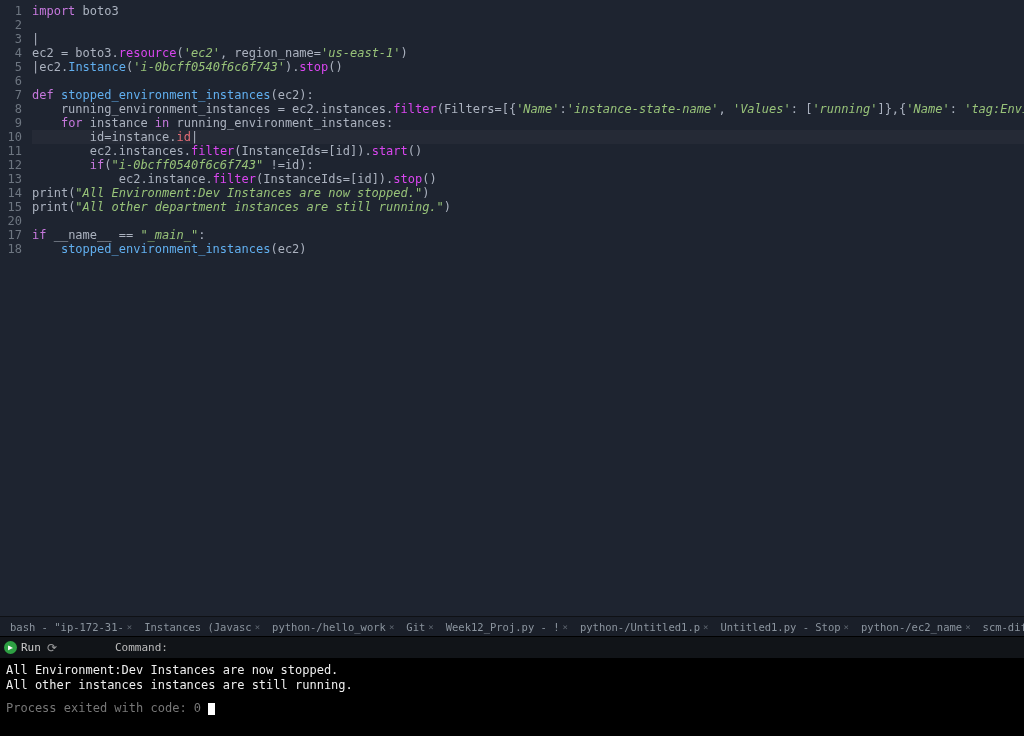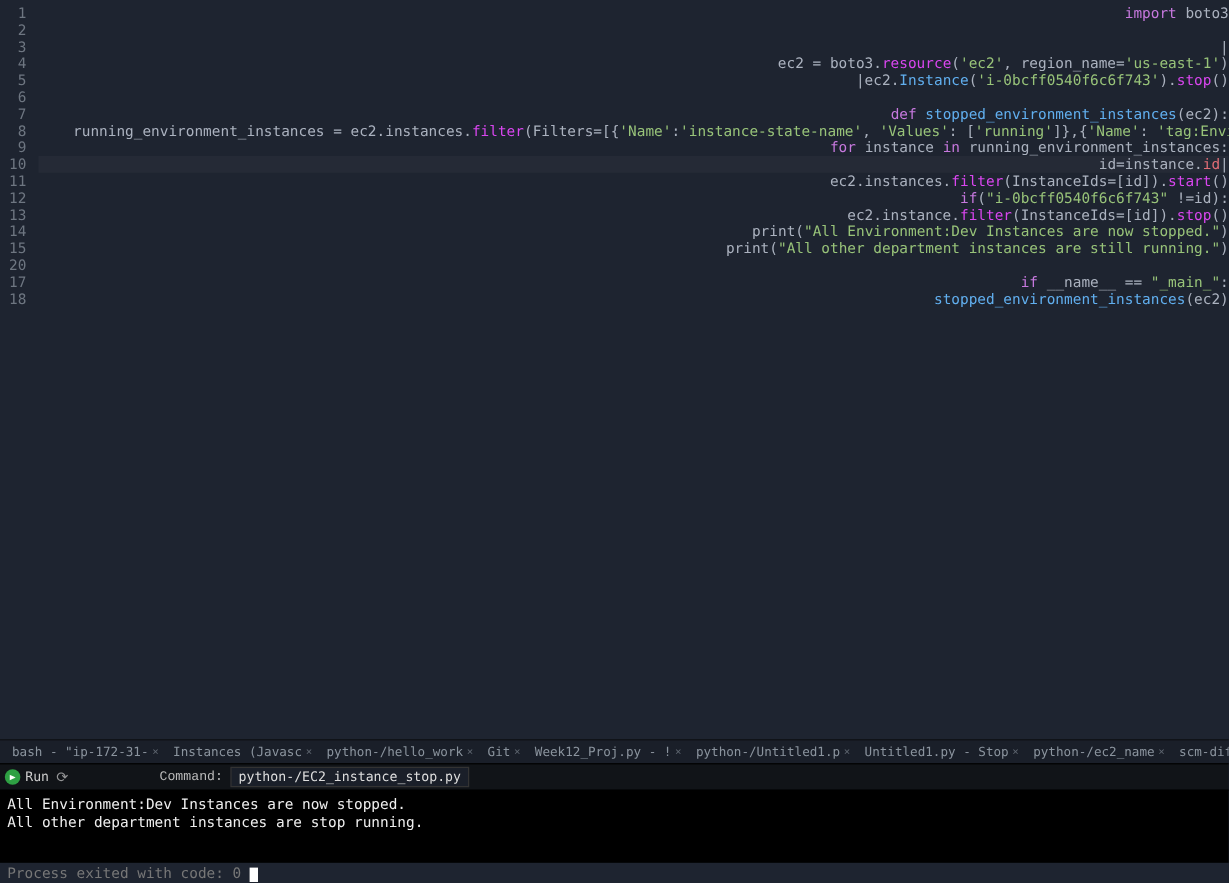--- a/index.html
+++ b/index.html
@@ -7,27 +7,27 @@
   width:1024px; height:736px;
   background:#1e2430;
   font-family:"Menlo","Consolas",monospace;
   font-size:12px; color:#d4d4d4;
   overflow:hidden; position:relative;
 }
 .editor { display:flex; height:616px; }
 .gutter { width:28px; text-align:right; padding:4px 6px 0 0; color:#6e7681; user-select:none; }
 .gutter div { height:14px; line-height:14px; }
 .code { flex:1; padding:4px 0 0 4px; white-space:pre; line-height:14px; position:relative; overflow:hidden; }
-.code .line { height:14px;text-align:right; }
+.code .line { height:14px; }
 .line.hl { background:rgba(255,255,255,0.03); }
 .tok-kw { color:#c678dd; }
 .tok-id { color:#abb2bf; }
 .tok-fn { color:#61afef; }
 .tok-call{ color:#d946ef; }
-.tok-str { color:#98c379; }
+.tok-str { color:#98c379;font-style:italic; }
 .tok-op  { color:#abb2bf; }
 .tok-attr{ color:#e06c75; }
 
 .tabs {
   display:flex; align-items:center; height:20px;
   background:#1a1f29; border-top:1px solid #0f1115;
   font-size:10.5px; color:#8b949e; padding:0 4px;
   white-space:nowrap; overflow:hidden;
 }
 .tabs .tab { padding:0 6px; display:flex; align-items:center; height:100%; }
@@ -38,29 +38,29 @@
   display:flex; align-items:center; height:22px;
   background:#111418; border-top:1px solid #000;
   font-size:11px; color:#ccc; padding:0 4px;
 }
 .runbtn {
   background:#2ea043; color:#fff; width:13px; height:13px;
   border-radius:50%; display:flex; align-items:center; justify-content:center;
   font-size:8px; margin-right:4px;
 }
 .runbar .reload { margin-left:6px; opacity:.7; font-size:12px; }
-.runbar .cmdlabel { margin-left:76px; color:#bbb;font-family:Liberation Mono, monospace; }
+.runbar .cmdlabel { margin-left:58px; color:#bbb; }
 .runbar .cmd { background:#1a1f29; border:1px solid #333; margin-left:6px; padding:1px 6px; color:#ddd; }
 
 .console {
-  height:61px; background:#000; color:#eee; font-size:12px;
+  height:78px; background:#000; color:#eee; font-size:12px;
   padding:4px 6px; line-height:15px; font-family:inherit; white-space:pre;
   border-top:1px solid #000;
 }
-.console .exit { color:#777; margin-top:28px; display:block; }
+.console .exit { color:#777; margin-top:8px; display:block; }
 .console .blockcur { display:inline-block; width:7px; height:12px; background:#fff; vertical-align:middle; }
 </style>
 </head>
 <body>
 
 <div class="editor">
   <div class="gutter" id="gutter">
       <div>1</div>
       <div>2</div>
       <div>3</div>
@@ -120,16 +120,15 @@
     <div class="tab">
       <span>scm-diff-view:/hom</span>
     </div>
   </div>
 
 <div class="runbar">
   <span class="runbtn">▶</span>
   <span>Run</span>
   <span class="reload">⟳</span>
   <span class="cmdlabel">Command:</span>
-  <span class="cmd">python-/EC2_instance_stop.py</span>
 </div>
 
-<div class="console" id="console"><div>All Environment:Dev Instances are now stopped.</div><div>All other department instances are stop running.</div><span class="exit">Process exited with code: 0 <span class="blockcur"></span></span></div>
+<div class="console" id="console"><div>All Environment:Dev Instances are now stopped.</div><div>All other instances instances are still running.</div><span class="exit">Process exited with code: 0 <span class="blockcur"></span></span></div>
 
 </body></html>

